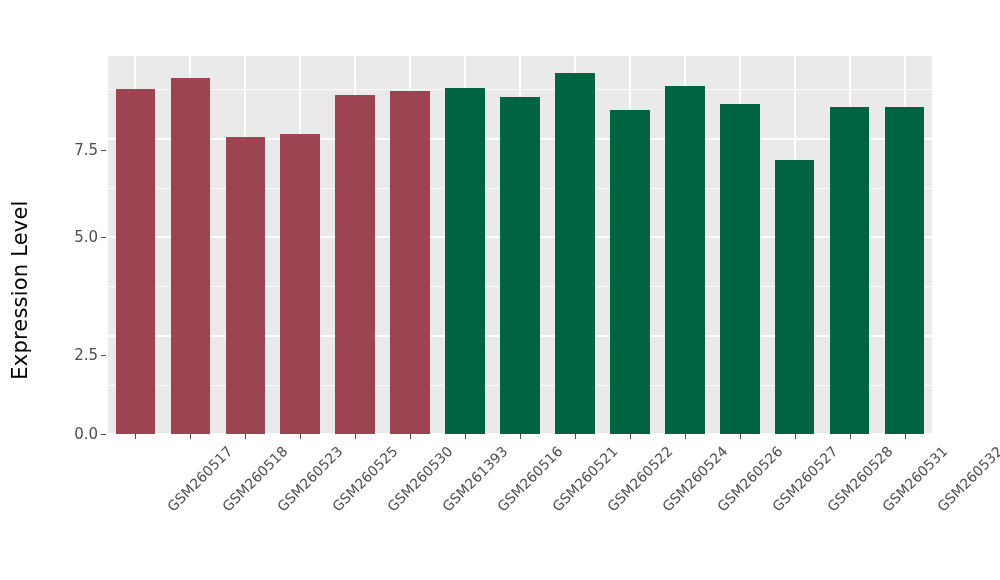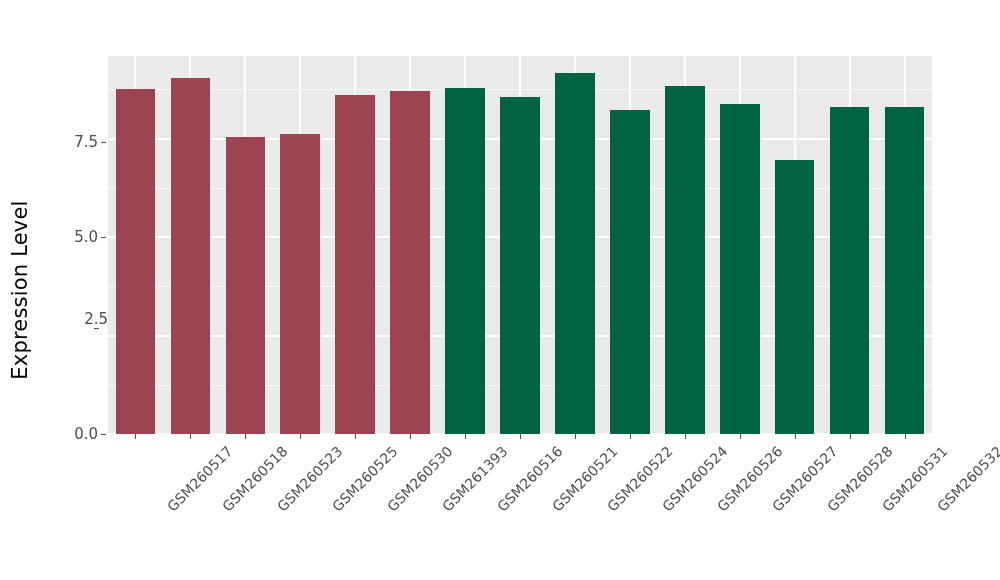--- a/index.html
+++ b/index.html
@@ -139,29 +139,29 @@
 
 <div id="chart-root">
 
   <div id="y-axis-title">Expression Level</div>
 
   <div id="y-axis">
       <div class="y-tick" style="top: 434px; text-align: right;">
         <span class="ylab">0.0</span>
         <span class="ymark"></span>
       </div>
-      <div class="y-tick" style="top: 319px; flex-direction: column;">
+      <div class="y-tick" style="top: 355px;">
         <span class="ylab">2.5</span>
         <span class="ymark"></span>
       </div>
       <div class="y-tick" style="top: 237.125px; justify-content: flex-end;">
         <span class="ylab">5.0</span>
         <span class="ymark"></span>
       </div>
-      <div class="y-tick" style="top: 142px;">
+      <div class="y-tick" style="top: 150px;">
         <span class="ylab">7.5</span>
         <span class="ymark"></span>
       </div>
     </div>
 
   <div id="panel">
     <div id="gridlines">
         <div class="grid-major-h" style="top: 377px;"></div>
         <div class="grid-major-h" style="top: 278.562px;"></div>
         <div class="grid-major-h" style="top: 180.125px;"></div>

